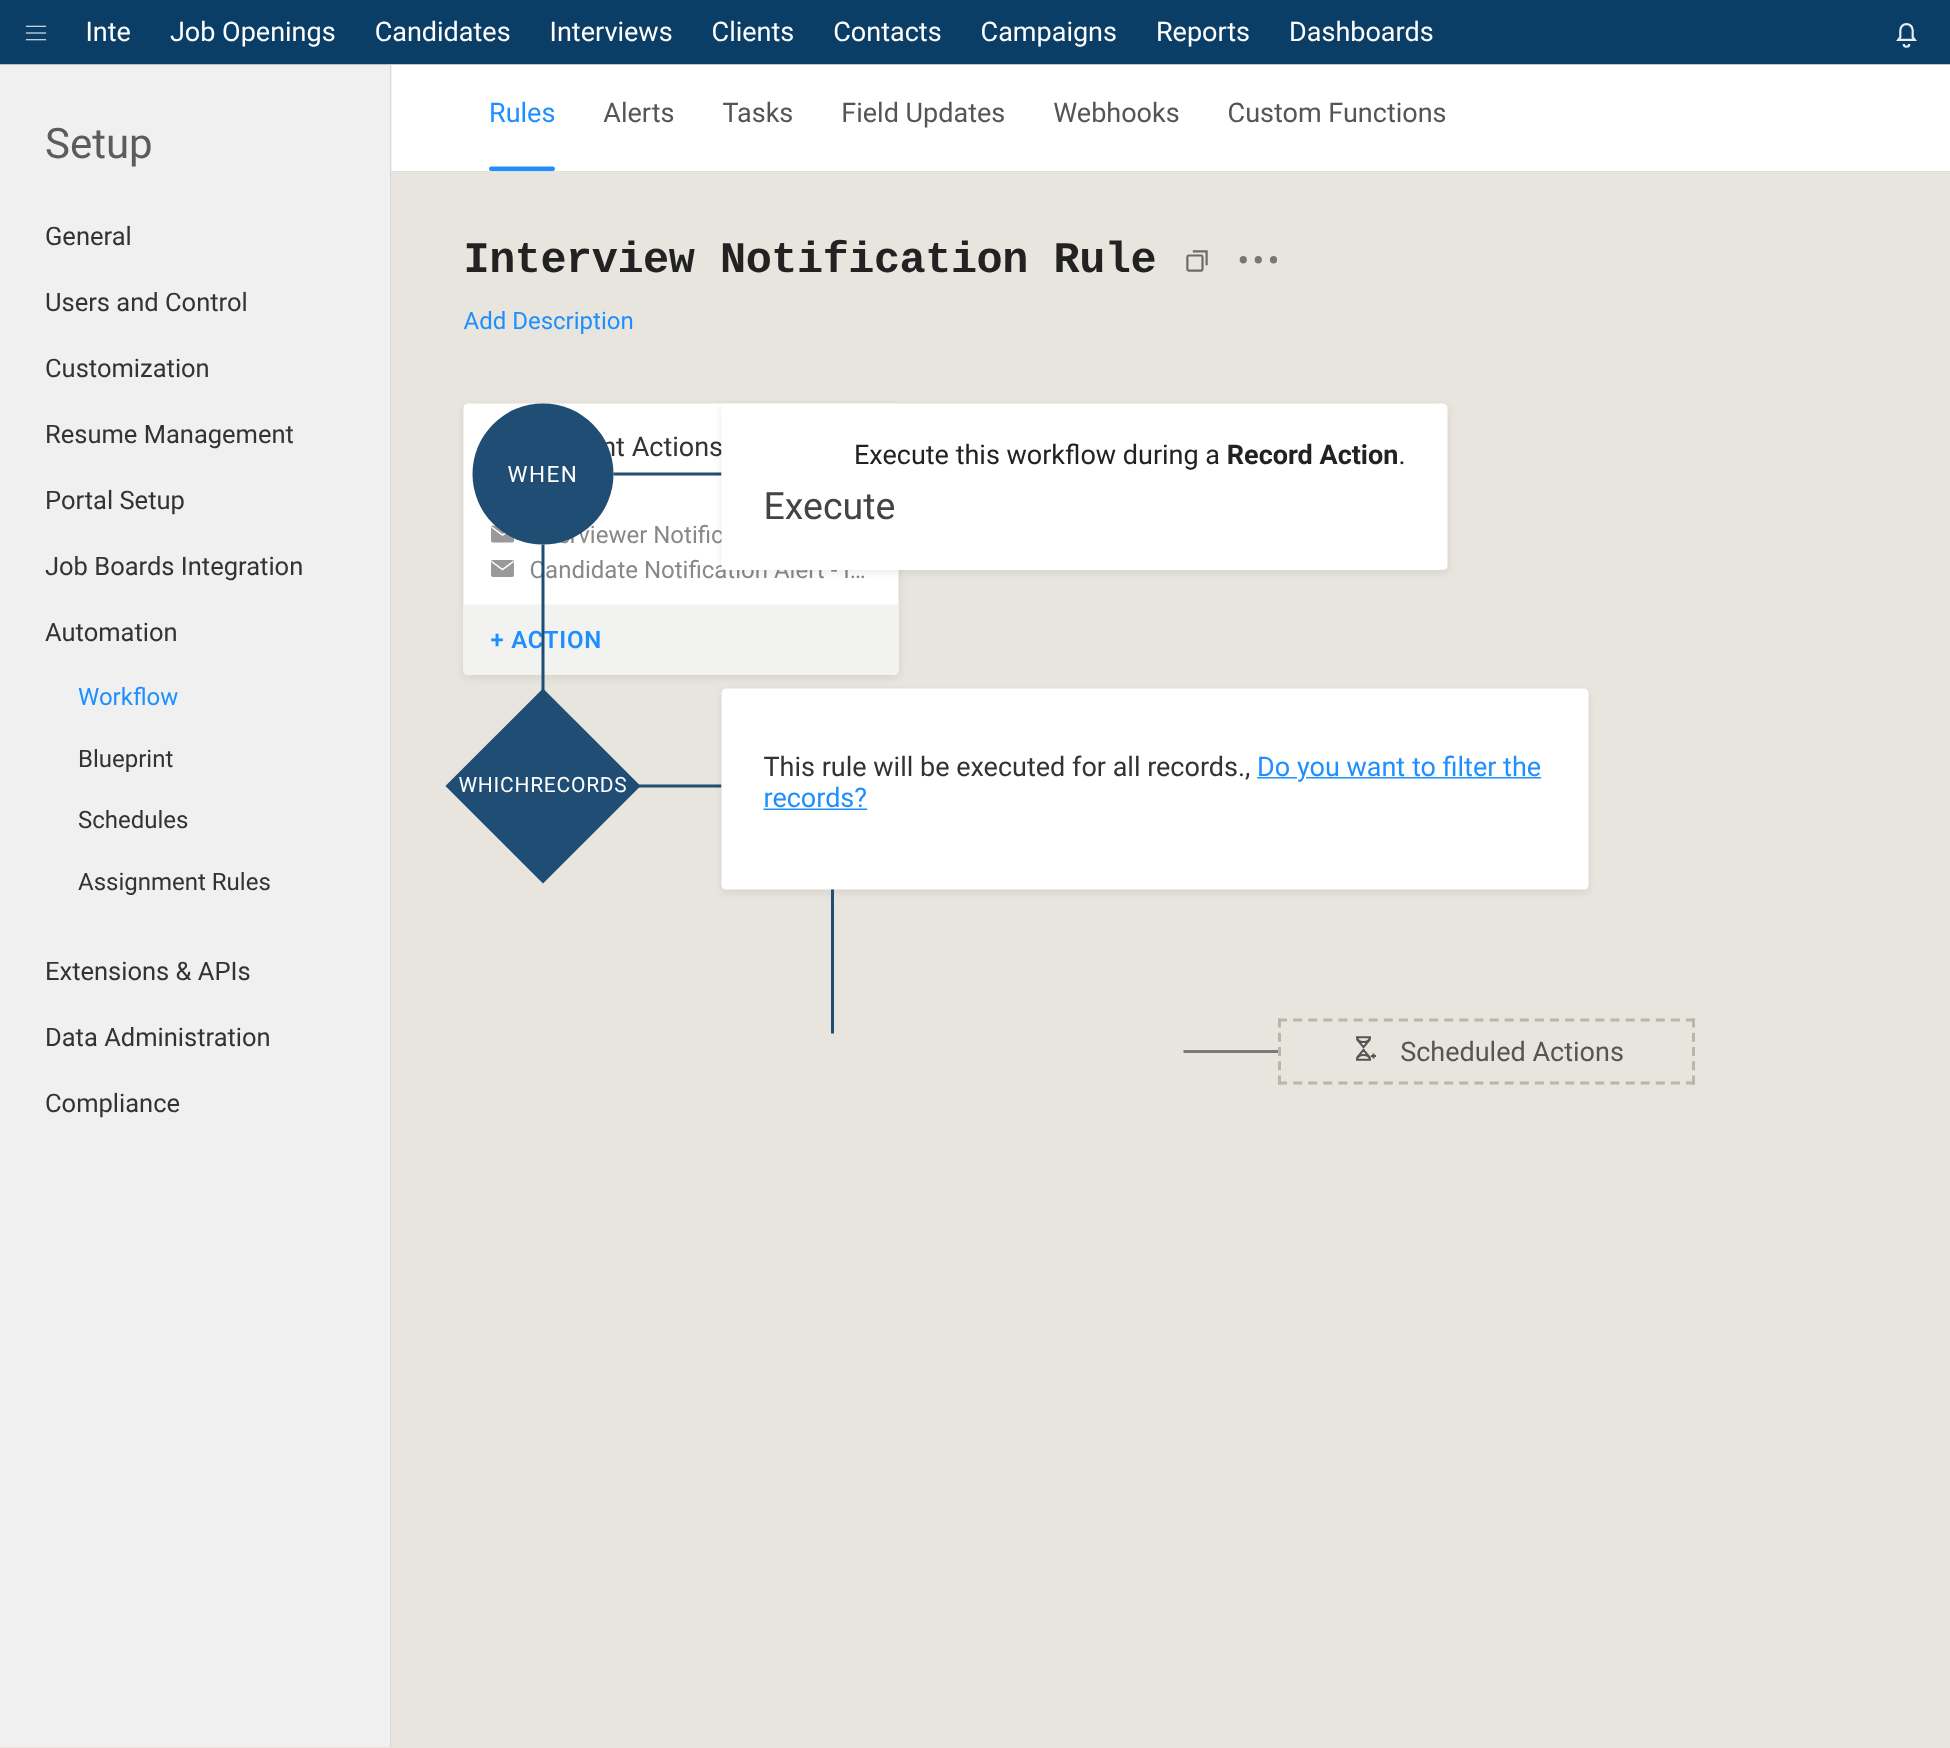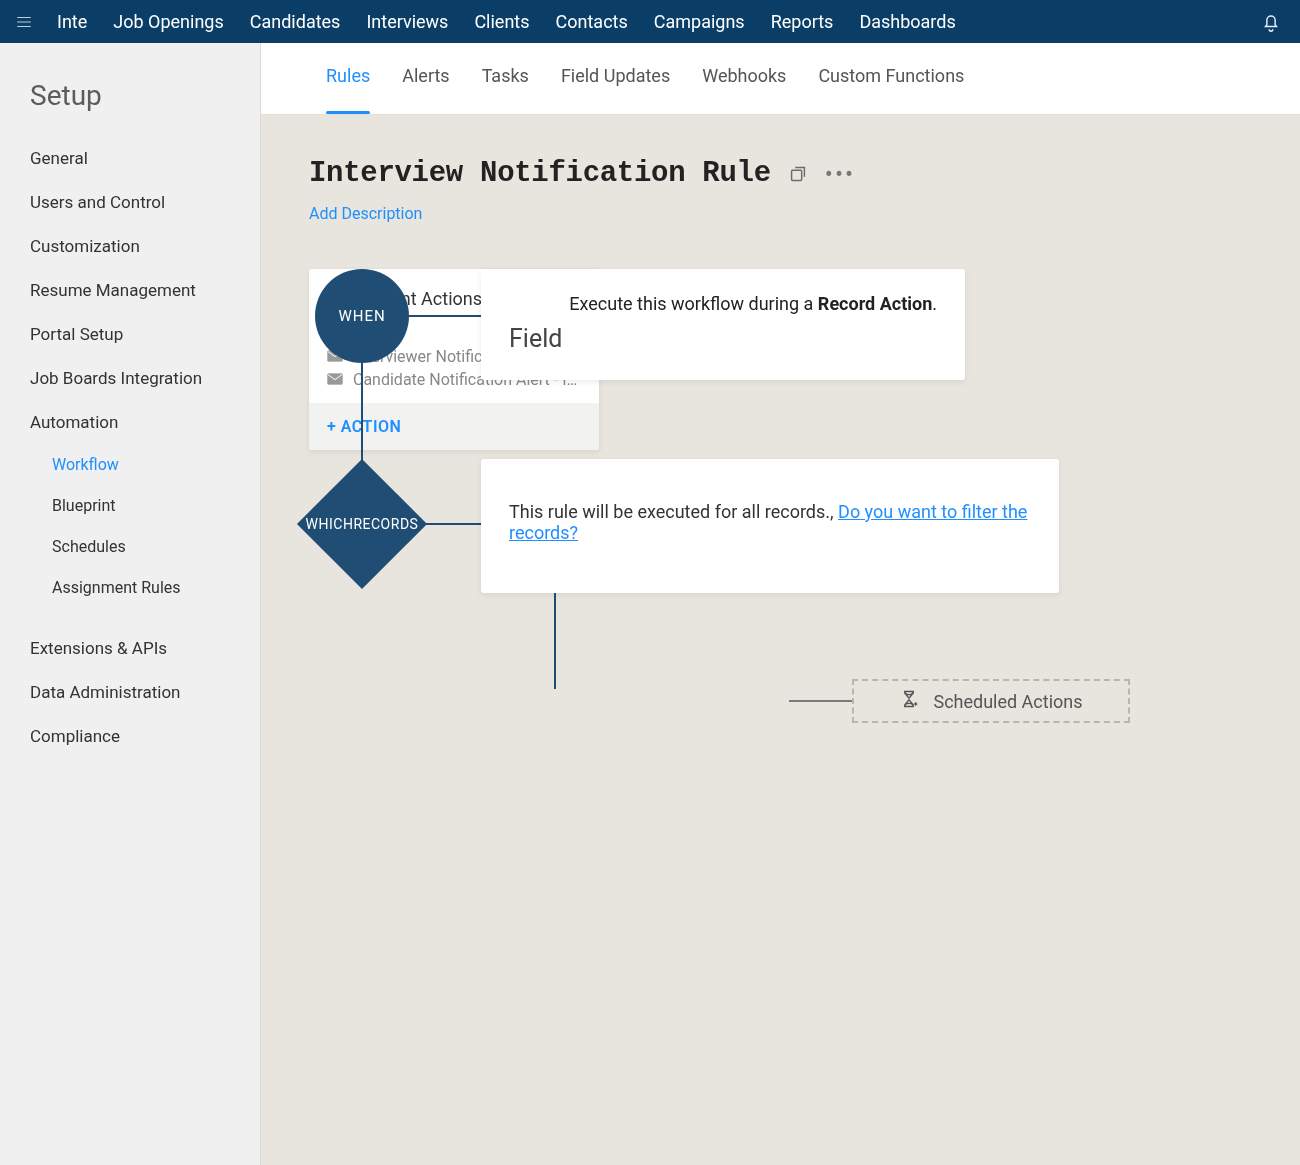--- a/index.html
+++ b/index.html
@@ -198,21 +198,21 @@
 
         <div class="circle">
           <span>WHEN</span>
         </div>
         <div class="hline" style="left:100px; top:46px; width:72px;"></div>
 
         <div class="card card-when">
           <div class="line1">
             <span>Execute this workflow during a </span><b>Record Action</b><span>.</span>
           </div>
-          <div class="line2">Field</div>
+          <div class="line2">Execute</div>
         </div>
 
         <div class="vline" style="left:52px; top:94px; height:115px;"></div>
 
         <div class="diamond-wrap">
           <div class="diamond"></div>
           <div class="diamond-label">
             <span>WHICH</span>
             <span>RECORDS</span>
           </div>

